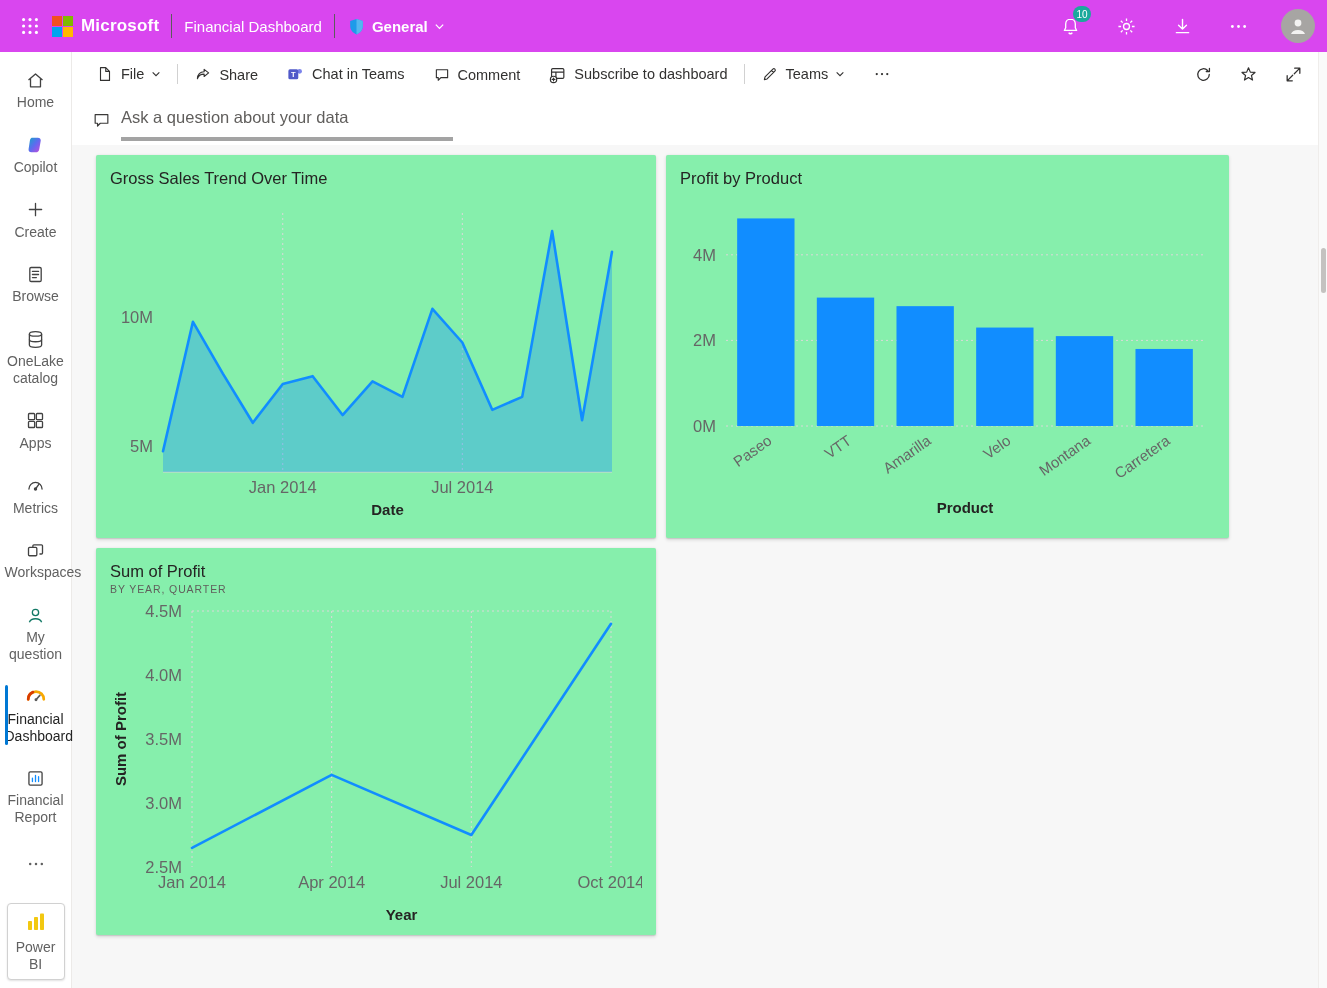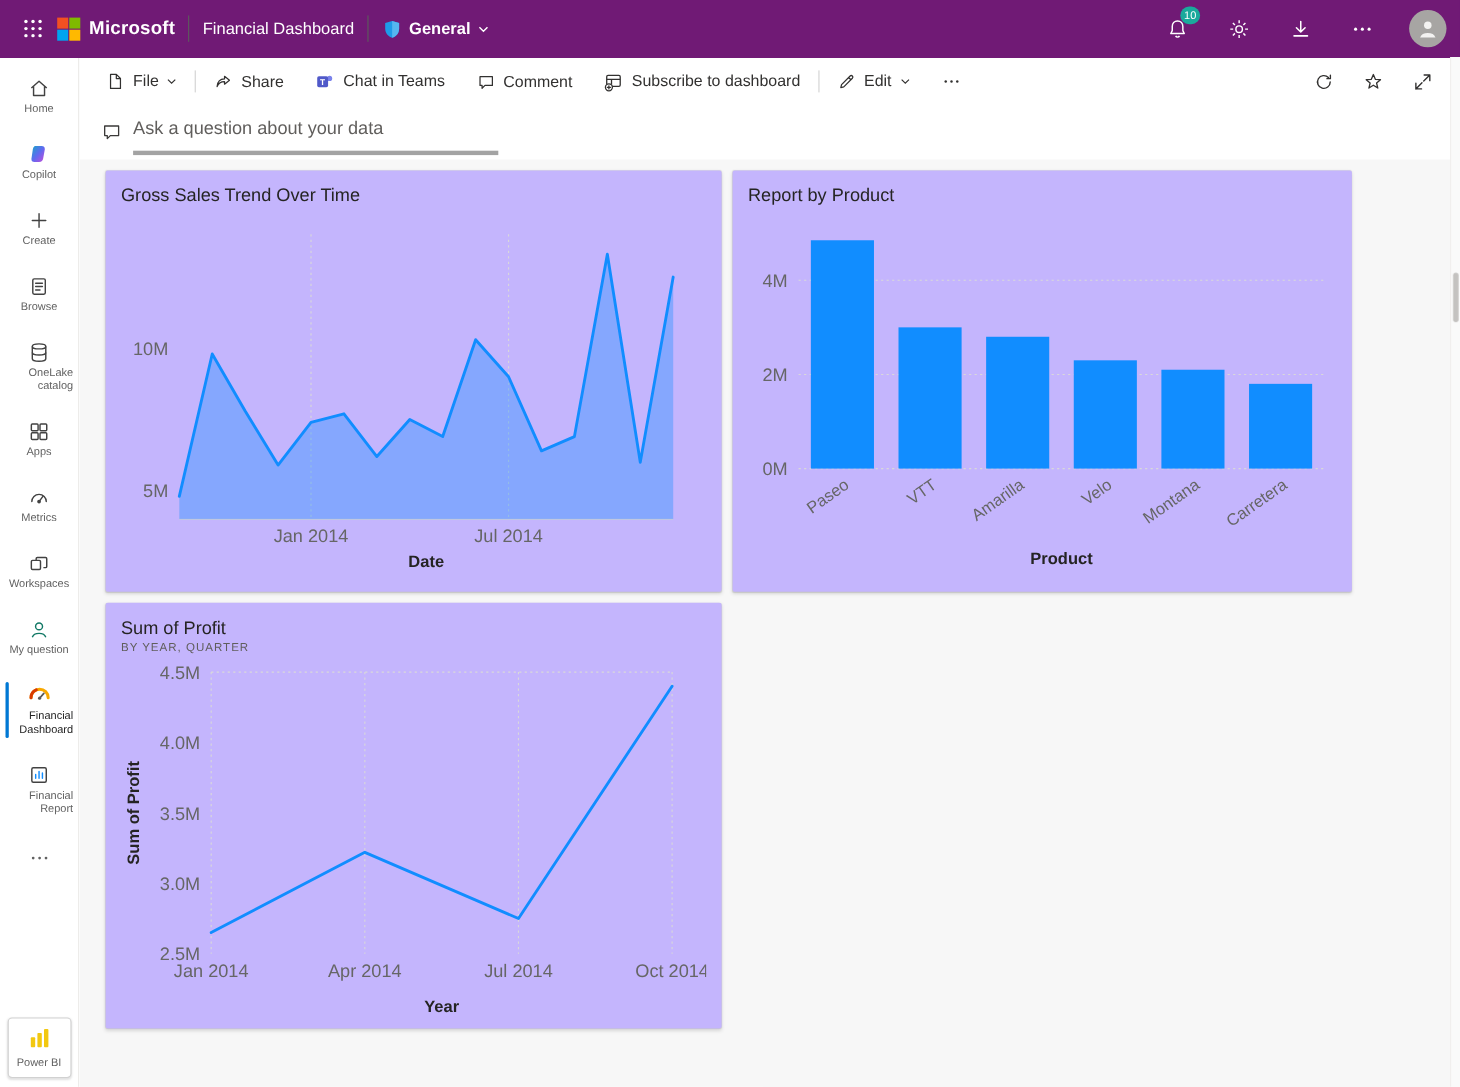--- a/index.html
+++ b/index.html
@@ -1,20 +1,20 @@
 <!DOCTYPE html>
 <html><head>
 <meta charset="utf-8">
 <style>
   *{margin:0;padding:0;box-sizing:border-box}
   html,body{width:1327px;height:988px;overflow:hidden;background:#fff;
     font-family:"Liberation Sans",sans-serif;color:#252423}
 
   
-  .topbar{position:fixed;top:0;left:0;right:0;height:52px;background:#701a75;
+  .topbar{position:fixed;top:0;left:0;right:0;height:52px;background:#d946ef;
     display:flex;align-items:center;padding:0 12px;z-index:20;color:#fff}
   .waffle-btn{width:36px;height:36px;display:flex;align-items:center;justify-content:center;
     background:none;border:none;cursor:pointer}
   .brand{display:flex;align-items:center;gap:8px;margin-left:4px}
   .ms-squares{display:grid;grid-template-columns:10px 10px;grid-gap:1px}
   .ms-squares span{width:10px;height:10px;display:block}
   .brand-name{color:#fff;font-size:17px;font-weight:bold;letter-spacing:.2px}
   .tb-sep{width:1px;height:24px;background:#5c5c5c;margin:0 12px}
   .app-title{font-size:15px;color:#fff;white-space:nowrap}
   .env-switch{display:flex;align-items:center;gap:6px;background:none;border:none;color:#fff;
@@ -33,21 +33,21 @@
   .avatar{width:34px;height:34px;border-radius:50%;background:#A7A5A3;border:none;cursor:pointer;
     display:flex;align-items:center;justify-content:center;overflow:hidden}
 
   
   .sidebar{position:fixed;top:52px;left:0;bottom:0;width:72px;background:#fff;
     border-right:1px solid #ECEAE8;display:flex;flex-direction:column;align-items:center;
     padding-top:12px;z-index:10}
   .nav-item{position:relative;width:68px;display:flex;flex-direction:column;align-items:center;
     gap:3px;padding:5px 2px;margin-bottom:13px;cursor:pointer;border:none;background:none}
   .nav-item .nav-icon{height:22px;display:flex;align-items:center;justify-content:center;color:#424242}
-  .nav-label{font-size:10px;color:#616161;text-align:right;line-height:1.2;max-width:62px}
+  .nav-label{font-size:14px;color:#616161;text-align:center;line-height:1.2;max-width:62px}
   .nav-item.active::before{content:"";position:absolute;left:3px;top:4px;bottom:4px;width:3px;
     border-radius:2px;background:#0078D4}
   .nav-item.active .nav-label{color:#242424}
   .nav-more{margin:4px 0 0 0}
   .pbi-switcher{margin-top:auto;margin-bottom:8px;width:58px;background:#fff;
     border:1px solid #D1D1D1;border-radius:4px;box-shadow:0 1px 2px rgba(0,0,0,.12);
     display:flex;flex-direction:column;align-items:center;gap:2px;padding:6px 2px;cursor:pointer}
 
   
   .main{position:absolute;top:52px;left:72px;right:0;bottom:0;background:#fff}
@@ -58,21 +58,21 @@
   .tb-divider{width:1px;height:20px;background:#D1D1D1;margin:0 12px}
   .tb-right{margin-left:auto;display:flex;align-items:center;gap:18px}
   .qna-row{height:49px;display:flex;align-items:flex-start;padding:8px 20px 0 20px;gap:10px}
   .qna-icon{margin-top:7px}
   .qna-input{border:none;border-bottom:4px solid #a3a3a3;outline:none;width:332px;
     font-size:16.5px;padding:4px 0 10px 0;background:transparent;
     font-family:"Liberation Sans",sans-serif;color:#15803d}
   .qna-input::placeholder{color:#605E5C}
 
   .canvas{position:relative;height:843px;background:#F7F7F7;overflow:hidden}
-  .tile{position:absolute;background:#c4b5fd;border-radius:2px;padding:12px 14px;
+  .tile{position:absolute;background:#86efac;border-radius:2px;padding:12px 14px;
     box-shadow:0 .3px .9px rgba(0,0,0,.10),0 1.6px 3.6px rgba(0,0,0,.13);cursor:pointer}
   .tile-title{font-size:16.5px;color:#252423;margin:2px 0 4px 0}
   .tile-subtitle{font-size:10.5px;color:#605E5C;letter-spacing:.9px;margin:-2px 0 4px 0}
 
   
   svg.chart{display:block;font-family:"Liberation Sans",sans-serif}
   .tick{font-size:16.5px;fill:#666}
   .trot{font-size:15px}
   .t-end{text-anchor:end}
   .t-mid{text-anchor:middle}
@@ -342,21 +342,21 @@
           </svg>
         <span>Subscribe to dashboard</span>
       </button>
     </div>
     <div class="tb-divider"></div>
     <div class="tb-group">
       <button class="tb-btn">
         <svg class="ico" viewBox="0 0 24 24" width="18" height="18" fill="none" stroke="#323130" stroke-width="1.5" stroke-linejoin="round">
             <path d="M4.5 19.5 5.4 15.9 15.8 5.5a1.9 1.9 0 0 1 2.7 2.7L8.1 18.6 4.5 19.5Z M14 7.3l2.7 2.7"></path>
           </svg>
-        <span>Edit</span>
+        <span>Teams</span>
         <svg class="ico" viewBox="0 0 12 12" width="10" height="10">
             <path d="M2 4 L6 8 L10 4" fill="none" stroke="#323130" stroke-width="1.3"></path>
           </svg>
       </button>
       <button class="tb-btn">
         <svg class="ico" viewBox="0 0 24 24" width="18" height="18">
             <g fill="#323130">
               <circle cx="5" cy="12" r="1.5"></circle>
               <circle cx="12" cy="12" r="1.5"></circle>
               <circle cx="19" cy="12" r="1.5"></circle>
@@ -403,21 +403,21 @@
           <line x1="53" x2="502" y1="280" y2="280" class="axis"></line>
           <polygon points="53,280 53,259.28 82.93333333333334,129.77999999999997 112.86666666666667,181.58 142.8,230.79 172.73333333333335,191.93999999999997 202.66666666666666,184.17 232.6,223.02 262.5333333333333,189.35 292.4666666666667,204.89 322.4,116.82999999999998 352.3333333333333,150.5 382.26666666666665,217.84 412.2,204.89 442.1333333333333,39.12999999999998 472.06666666666666,228.20000000000002 502,59.85 502,280" fill="rgba(17,141,255,0.35)"></polygon>
           <polyline points="53,259.28 82.93333333333334,129.77999999999997 112.86666666666667,181.58 142.8,230.79 172.73333333333335,191.93999999999997 202.66666666666666,184.17 232.6,223.02 262.5333333333333,189.35 292.4666666666667,204.89 322.4,116.82999999999998 352.3333333333333,150.5 382.26666666666665,217.84 412.2,204.89 442.1333333333333,39.12999999999998 472.06666666666666,228.20000000000002 502,59.85" fill="none" stroke="#118DFF" stroke-width="2.6" stroke-linejoin="round" stroke-linecap="round"></polyline>
           <text x="43" y="260.1" class="tick t-end">5M</text>
           <text x="43" y="130.60000000000002" class="tick t-end">10M</text>
           <text x="277.5" y="323" class="axis-title t-mid">Date</text>
         </svg>
     </div>
 
     <div class="tile" style="left:594px;top:10px;width:563px;height:383px">
-      <div class="tile-title">Report by Product</div>
+      <div class="tile-title">Profit by Product</div>
       <svg class="chart" width="535" height="330">
           <line x1="46" x2="524" y1="234" y2="234" class="grid"></line>
           <text x="36" y="240" class="tick t-end">0M</text>
           <line x1="46" x2="524" y1="148.4" y2="148.4" class="grid"></line>
           <text x="36" y="154.4" class="tick t-end">2M</text>
           <line x1="46" x2="524" y1="62.800000000000004" y2="62.800000000000004" class="grid"></line>
           <text x="36" y="68.80000000000001" class="tick t-end">4M</text>
           <rect x="57.15333333333334" y="26.420000000000016" width="57.36" height="207.57999999999998" fill="#118DFF"></rect>
           <text class="tick t-end trot" transform="translate(92.83333333333334 251) rotate(-35)">Paseo</text>
           <rect x="136.82" y="105.60000000000001" width="57.36" height="128.39999999999998" fill="#118DFF"></rect>

